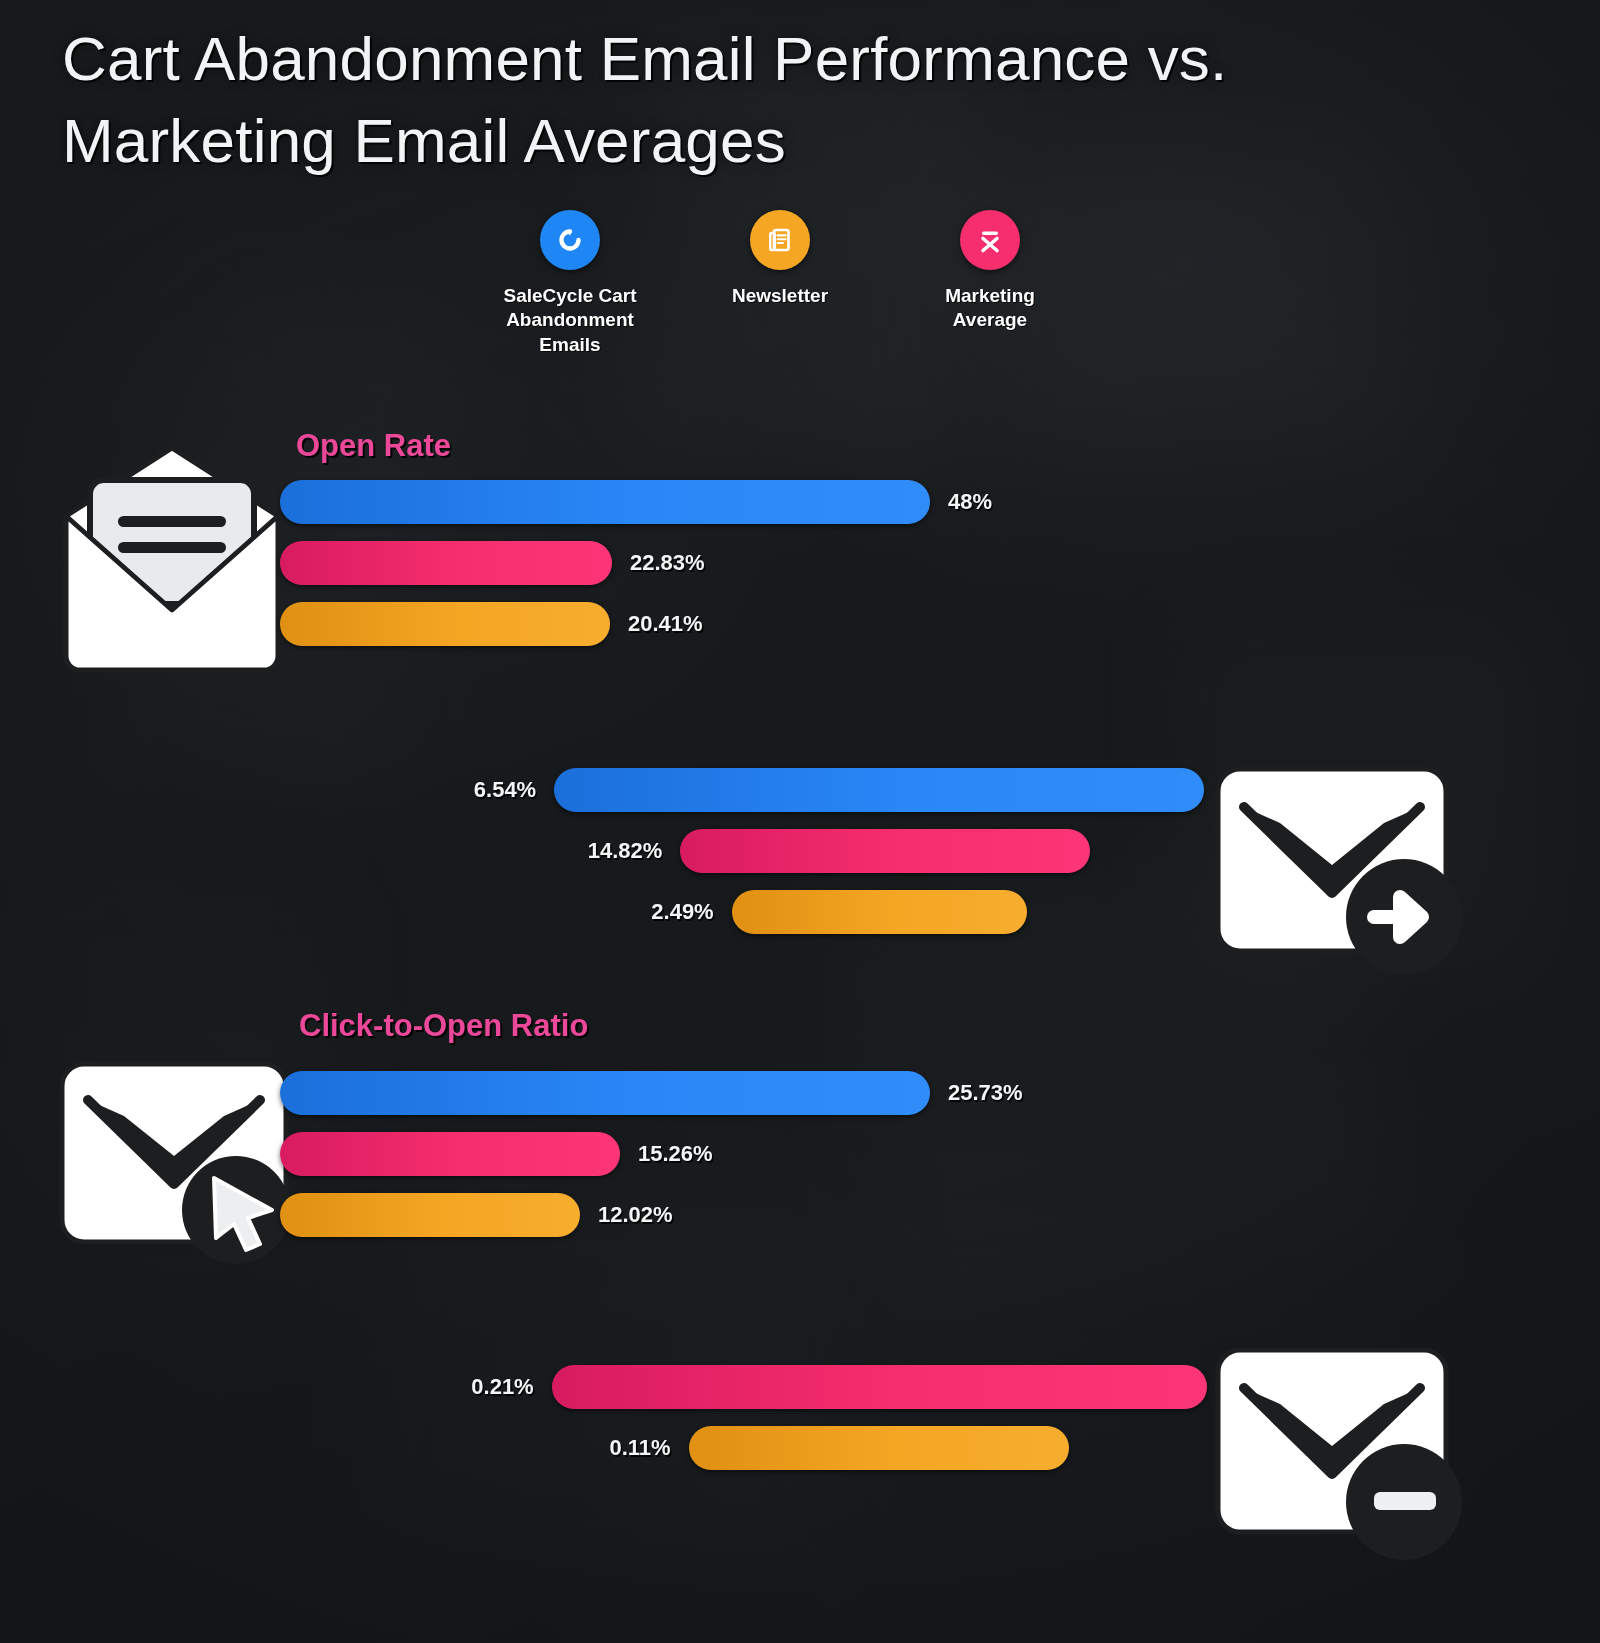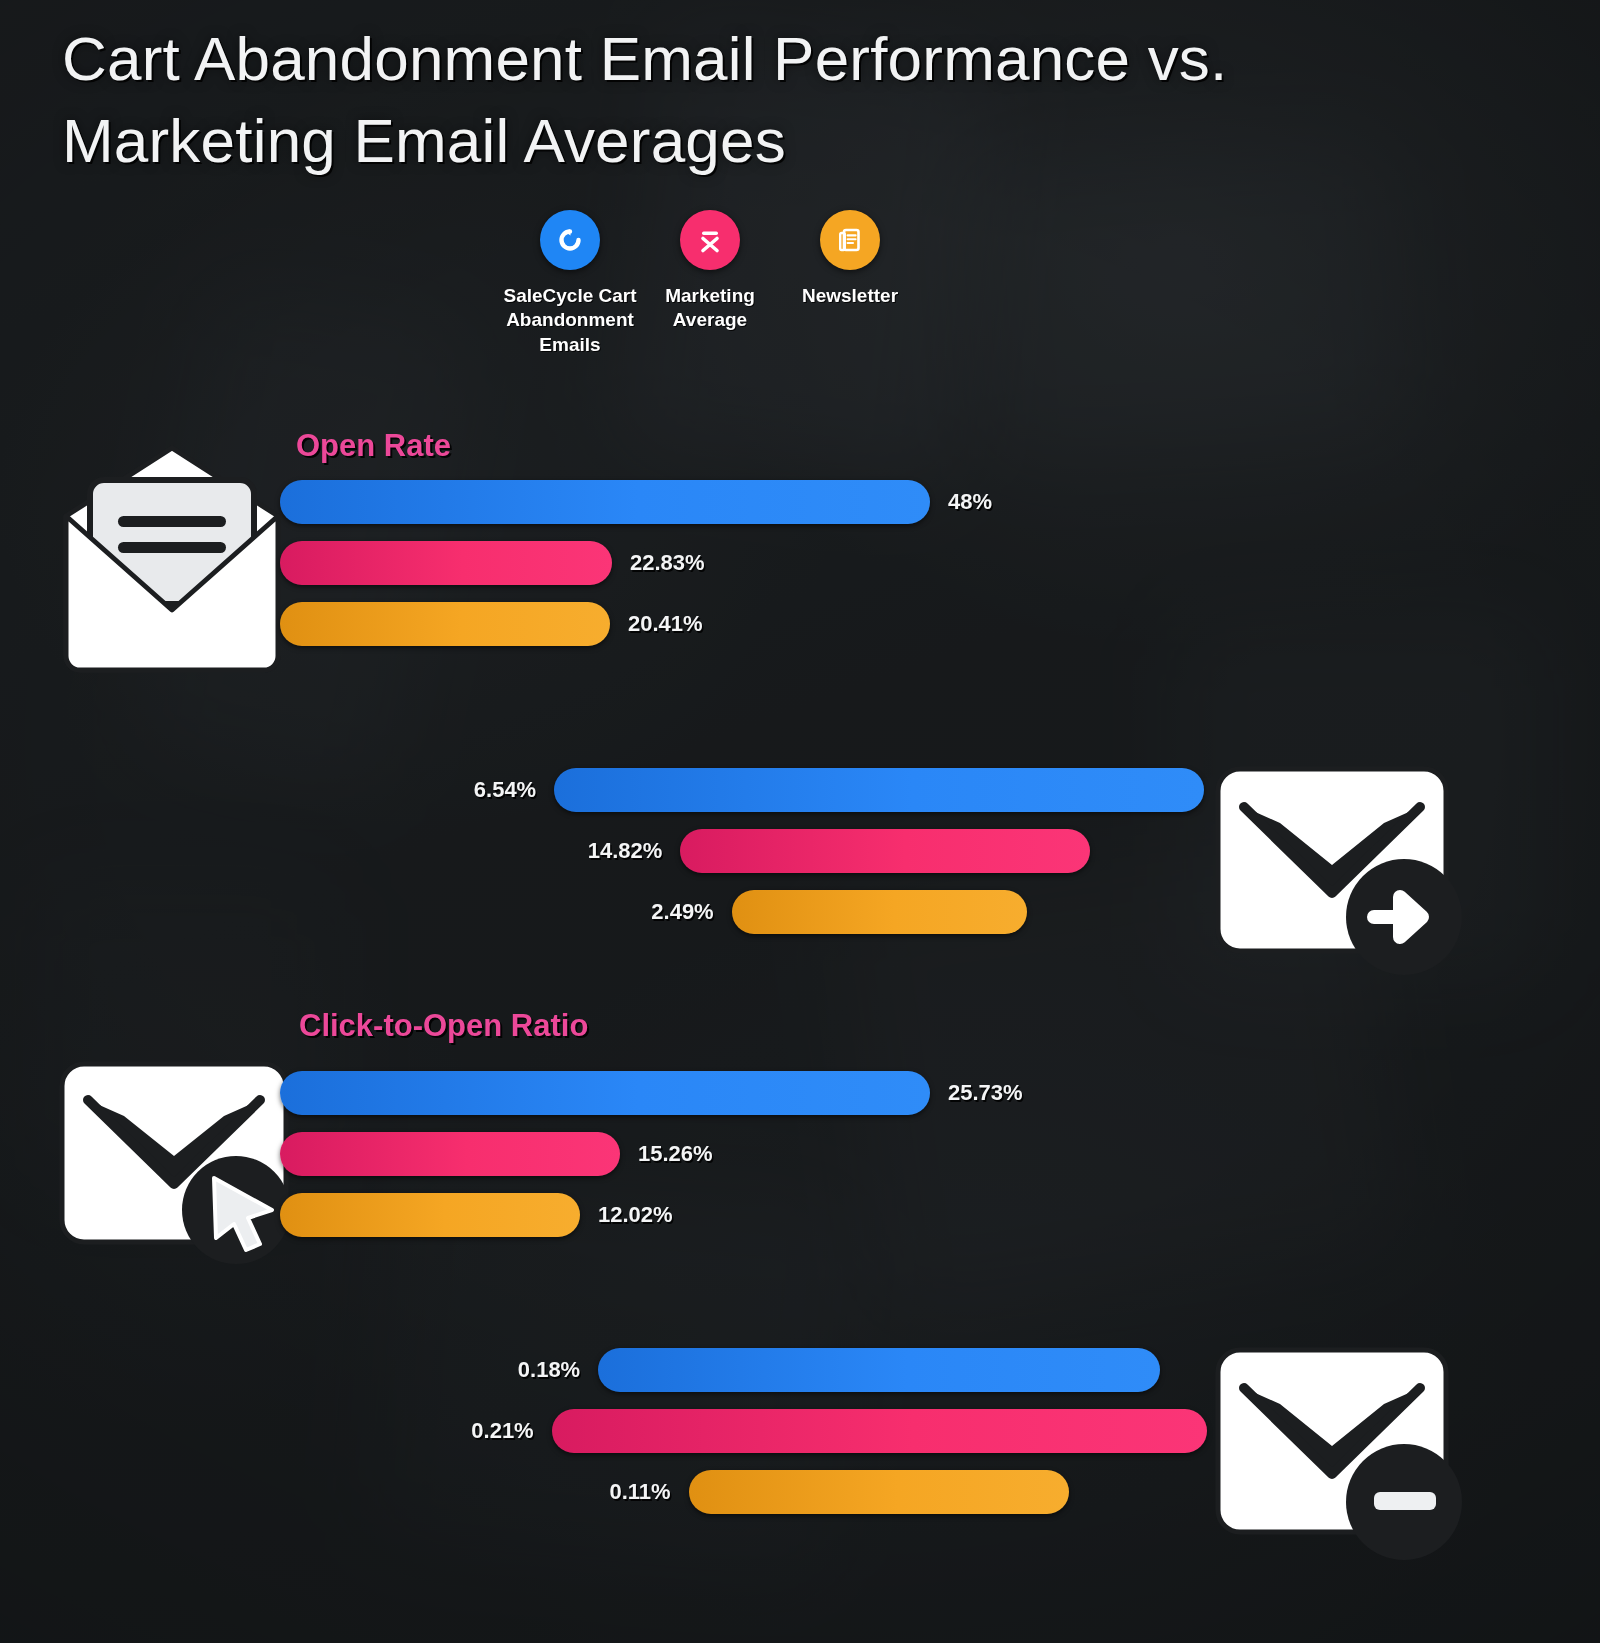--- a/index.html
+++ b/index.html
@@ -35,21 +35,21 @@
 
   
   .title {
     position:absolute; left:62px; top:18px; width:1400px;
     font-size:62px; line-height:1.32; font-weight:400; color:#f2f3f4;
     letter-spacing:.2px;
     text-shadow:2px 2px 0 rgba(0,0,0,.85), 0 0 12px rgba(0,0,0,.5);
   }
 
   
-  .legend { position:absolute; left:500px; top:210px; display:flex; align-items:flex-start; }
+  .legend { position:absolute; left:500px; top:210px; display:flex; gap:70px; align-items:flex-start; }
   .legend-item { width:140px; display:flex; flex-direction:column; align-items:center; }
   .legend-dot {
     width:60px; height:60px; border-radius:50%;
     display:flex; align-items:center; justify-content:center;
     box-shadow:0 2px 6px rgba(0,0,0,.55);
   }
   .legend-dot svg { display:block; }
   .legend-label {
     margin-top:14px; font-size:19px; font-weight:700; color:#ffffff; text-align:center;
     line-height:1.28; text-shadow:1px 1px 0 rgba(0,0,0,.8);
@@ -108,38 +108,38 @@
       <div class="legend-dot" style="background:#1f86f5;">
         <svg width="34" height="34" viewBox="0 0 34 34">
           <path d="M17 8.5 a8.5 8.5 0 1 0 8.5 8.5" fill="none" stroke="#fff" stroke-width="4.4" stroke-linecap="round"></path>
           <path d="M11.2 8.3 L17 6.2 L17.6 12.6 Z" fill="#fff"></path>
         </svg>
       </div>
       <div class="legend-label">SaleCycle Cart Abandonment Emails</div>
     </div>
 
     <div class="legend-item">
-      <div class="legend-dot" style="background:#f72e6e;">
-        <svg width="34" height="34" viewBox="0 0 34 34">
-          <rect x="9" y="8.5" width="16" height="3.4" rx="1.7" fill="#fff"></rect>
-          <path d="M10 15.5 L24 27.5 M24 15.5 L10 27.5" stroke="#fff" stroke-width="3.6" stroke-linecap="round"></path>
-        </svg>
-      </div>
-      <div class="legend-label">Marketing Average</div>
-    </div>
-
-    <div class="legend-item">
       <div class="legend-dot" style="background:#f5a623;">
         <svg width="34" height="34" viewBox="0 0 34 34">
           <rect x="11" y="7" width="14.5" height="20" rx="2" fill="none" stroke="#fff" stroke-width="2.6"></rect>
           <rect x="7.2" y="10" width="4.6" height="17" rx="1.4" fill="none" stroke="#fff" stroke-width="2.4"></rect>
           <path d="M14.6 12.4h8 M14.6 16.2h8 M14.6 20h5.4" stroke="#fff" stroke-width="2.1" stroke-linecap="round"></path>
         </svg>
       </div>
       <div class="legend-label">Newsletter</div>
+    </div>
+
+    <div class="legend-item">
+      <div class="legend-dot" style="background:#f72e6e;">
+        <svg width="34" height="34" viewBox="0 0 34 34">
+          <rect x="9" y="8.5" width="16" height="3.4" rx="1.7" fill="#fff"></rect>
+          <path d="M10 15.5 L24 27.5 M24 15.5 L10 27.5" stroke="#fff" stroke-width="3.6" stroke-linecap="round"></path>
+        </svg>
+      </div>
+      <div class="legend-label">Marketing Average</div>
     </div>
   </div>
 
   <div class="group" style="left:0; top:420px;">
 
     <div class="art" style="left:56px; top:18px;">
       <svg width="232" height="240" viewBox="0 0 232 240">
         <path d="M10 78 L116 10 L222 78 L222 218 a14 14 0 0 1 -14 14 L24 232 a14 14 0 0 1 -14 -14 Z" fill="#ffffff" stroke="#1c1e20" stroke-width="5"></path>
         <rect x="34" y="42" width="164" height="124" rx="14" fill="#e8eaec" stroke="#1c1e20" stroke-width="6"></rect>
         <rect x="62" y="78" width="108" height="11" rx="5.5" fill="#1c1e20"></rect>
@@ -236,24 +236,20 @@
       <svg width="250" height="215" viewBox="0 0 250 215">
         <rect x="4" y="4" width="228" height="182" rx="22" fill="#ffffff" stroke="#1c1e20" stroke-width="5"></rect>
         <path d="M30 42 L118 128 L206 42 L170 58 L118 100 L66 58 Z" fill="#1c1e20"></path>
         <path d="M30 42 L118 128 L206 42" fill="none" stroke="#1c1e20" stroke-width="10" stroke-linejoin="round" stroke-linecap="round"></path>
         <circle cx="190" cy="156" r="58" fill="#1c1e20"></circle>
         <rect x="160" y="146" width="62" height="18" rx="6" fill="#eef0f2"></rect>
       </svg>
     </div>
 
     <div class="bars" style="left:460px; top:58px; width:758px;">
-      <div class="barrow rtl">
-        <div class="bar blue" style="width:562px;"></div>
-        <span class="val">0.18%</span>
-      </div>
       <div style="height:17px;"></div>
       <div class="barrow rtl">
         <div class="bar pink" style="width:655px;"></div>
         <span class="val">0.21%</span>
       </div>
       <div style="height:17px;"></div>
       <div class="barrow rtl">
         <div class="bar orange" style="width:380px;"></div>
         <span class="val">0.11%</span>
       </div>

